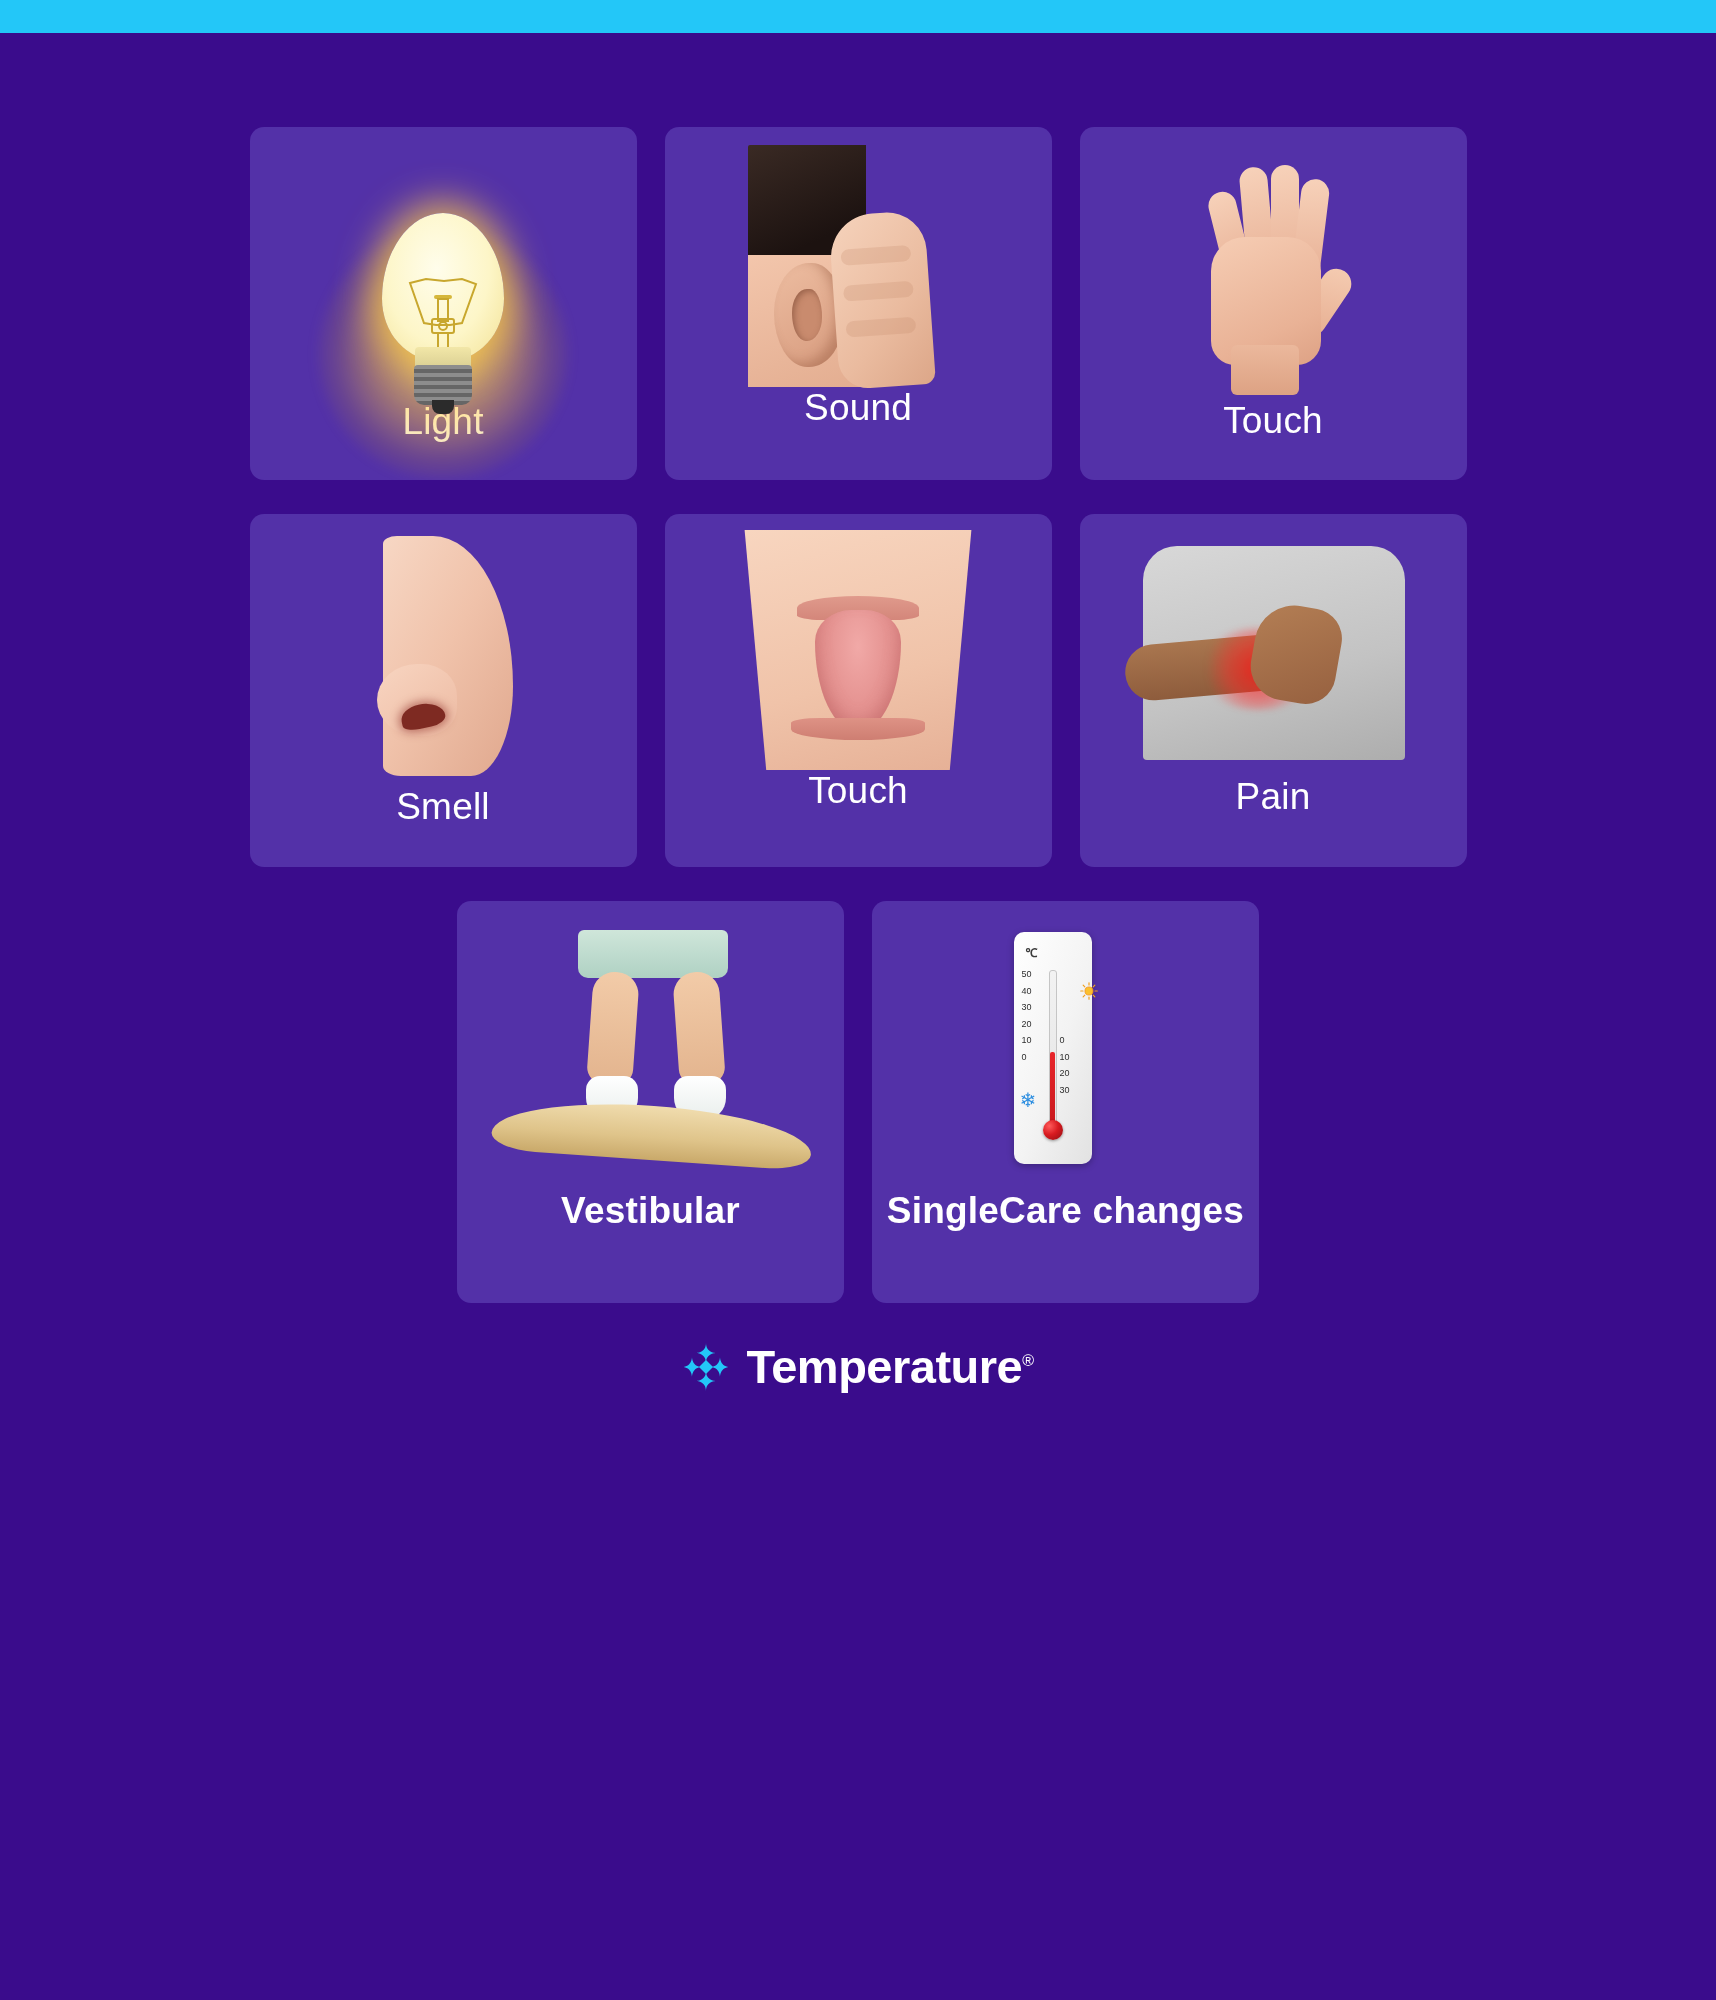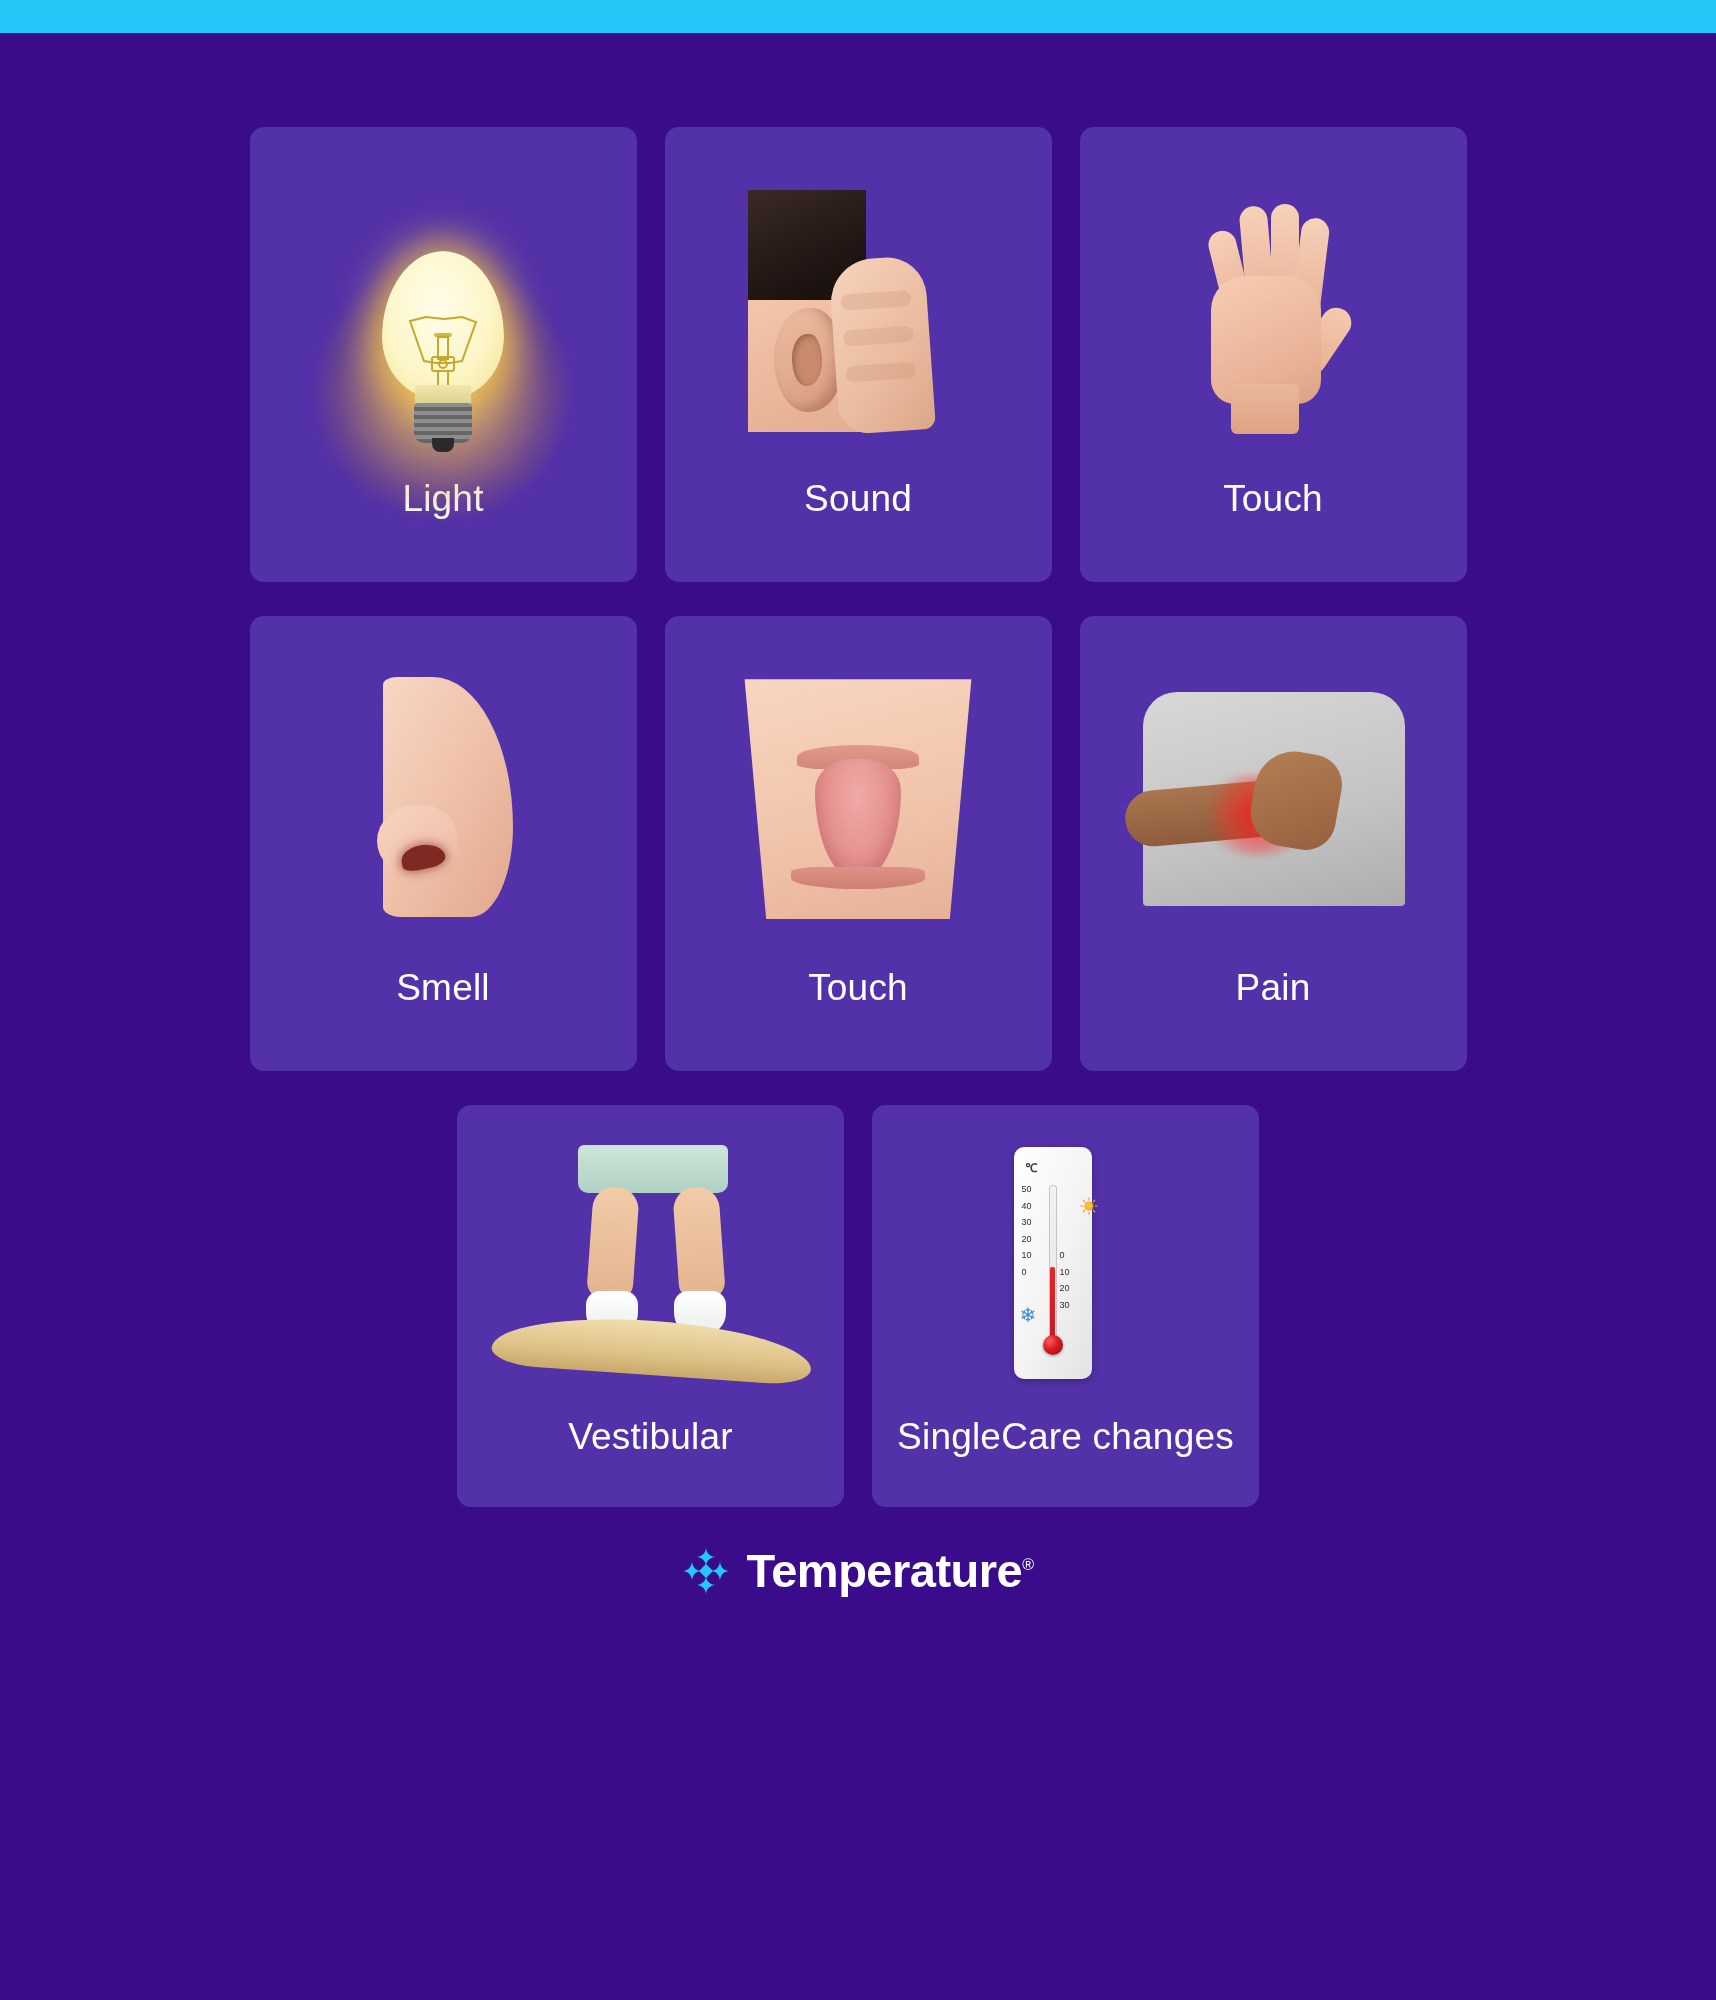--- a/index.html
+++ b/index.html
@@ -89,21 +89,21 @@
   }
   .grid-row {
     display: flex;
     justify-content: center;
     gap: 28px;
     margin-bottom: 34px;
   }
   .card {
     position: relative;
     width: 387px;
-    height: 455px;
+    height: 353px;
     background: #5331A8;
     border-radius: 14px;
     display: flex;
     flex-direction: column;
     align-items: center;
     overflow: hidden;
   }
   .card .art {
     flex: 1 1 auto;
     width: 100%;
@@ -116,21 +116,21 @@
     color: #FFFFFF;
     font-size: 37px;
     font-weight: 400;
     letter-spacing: 0.2px;
     text-align: center;
     line-height: 1.12;
     padding: 0 10px 0 10px;
   }
   .card.r1 .card-label { margin-bottom: 63px; }
   .card.r2 .card-label { margin-bottom: 63px; }
-  .card.r3 .card-label { margin-bottom: 50px; }
+  .card.r3 .card-label { margin-bottom: 72px; font-weight: bold; }
 
   
   .grid-row.row3 .card { width: 387px; height: 402px; }
 
   
   
   .bulb-wrap {
     position: relative;
     width: 200px; height: 250px;
     margin-top: 24px;

